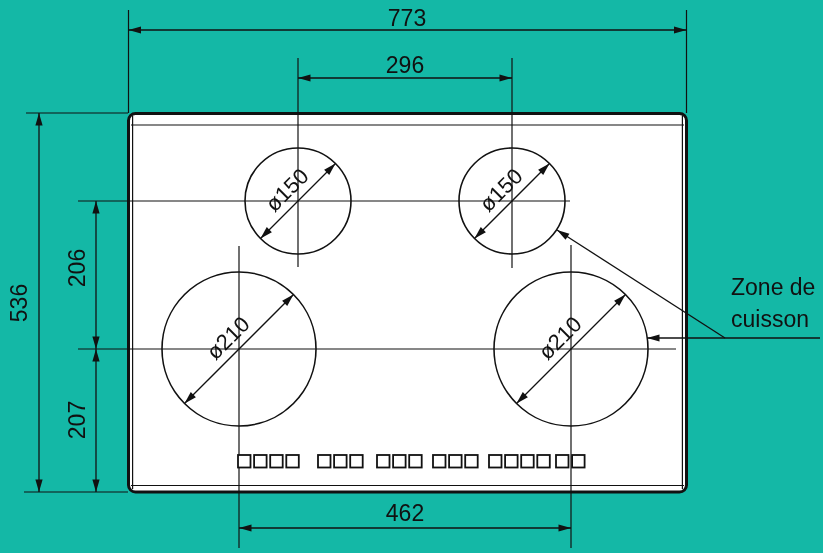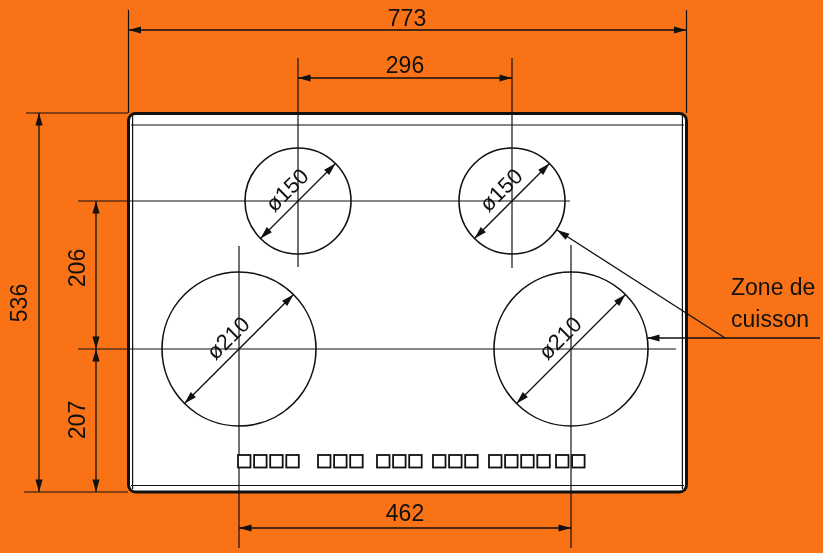--- a/index.html
+++ b/index.html
@@ -4,21 +4,21 @@
 <style>
   html, body {
     margin: 0;
     padding: 0;
     background: #ffffff;
   }
   .stage {
     position: relative;
     width: 823px;
     height: 553px;
-    background: #f97316;
+    background: #14b8a6;
     overflow: hidden;
     text-decoration: underline;
   }
   svg {
     display: block;
   }
   svg text {
     font-family: "Liberation Sans", "DejaVu Sans", sans-serif;
     fill: #111111;
   }

